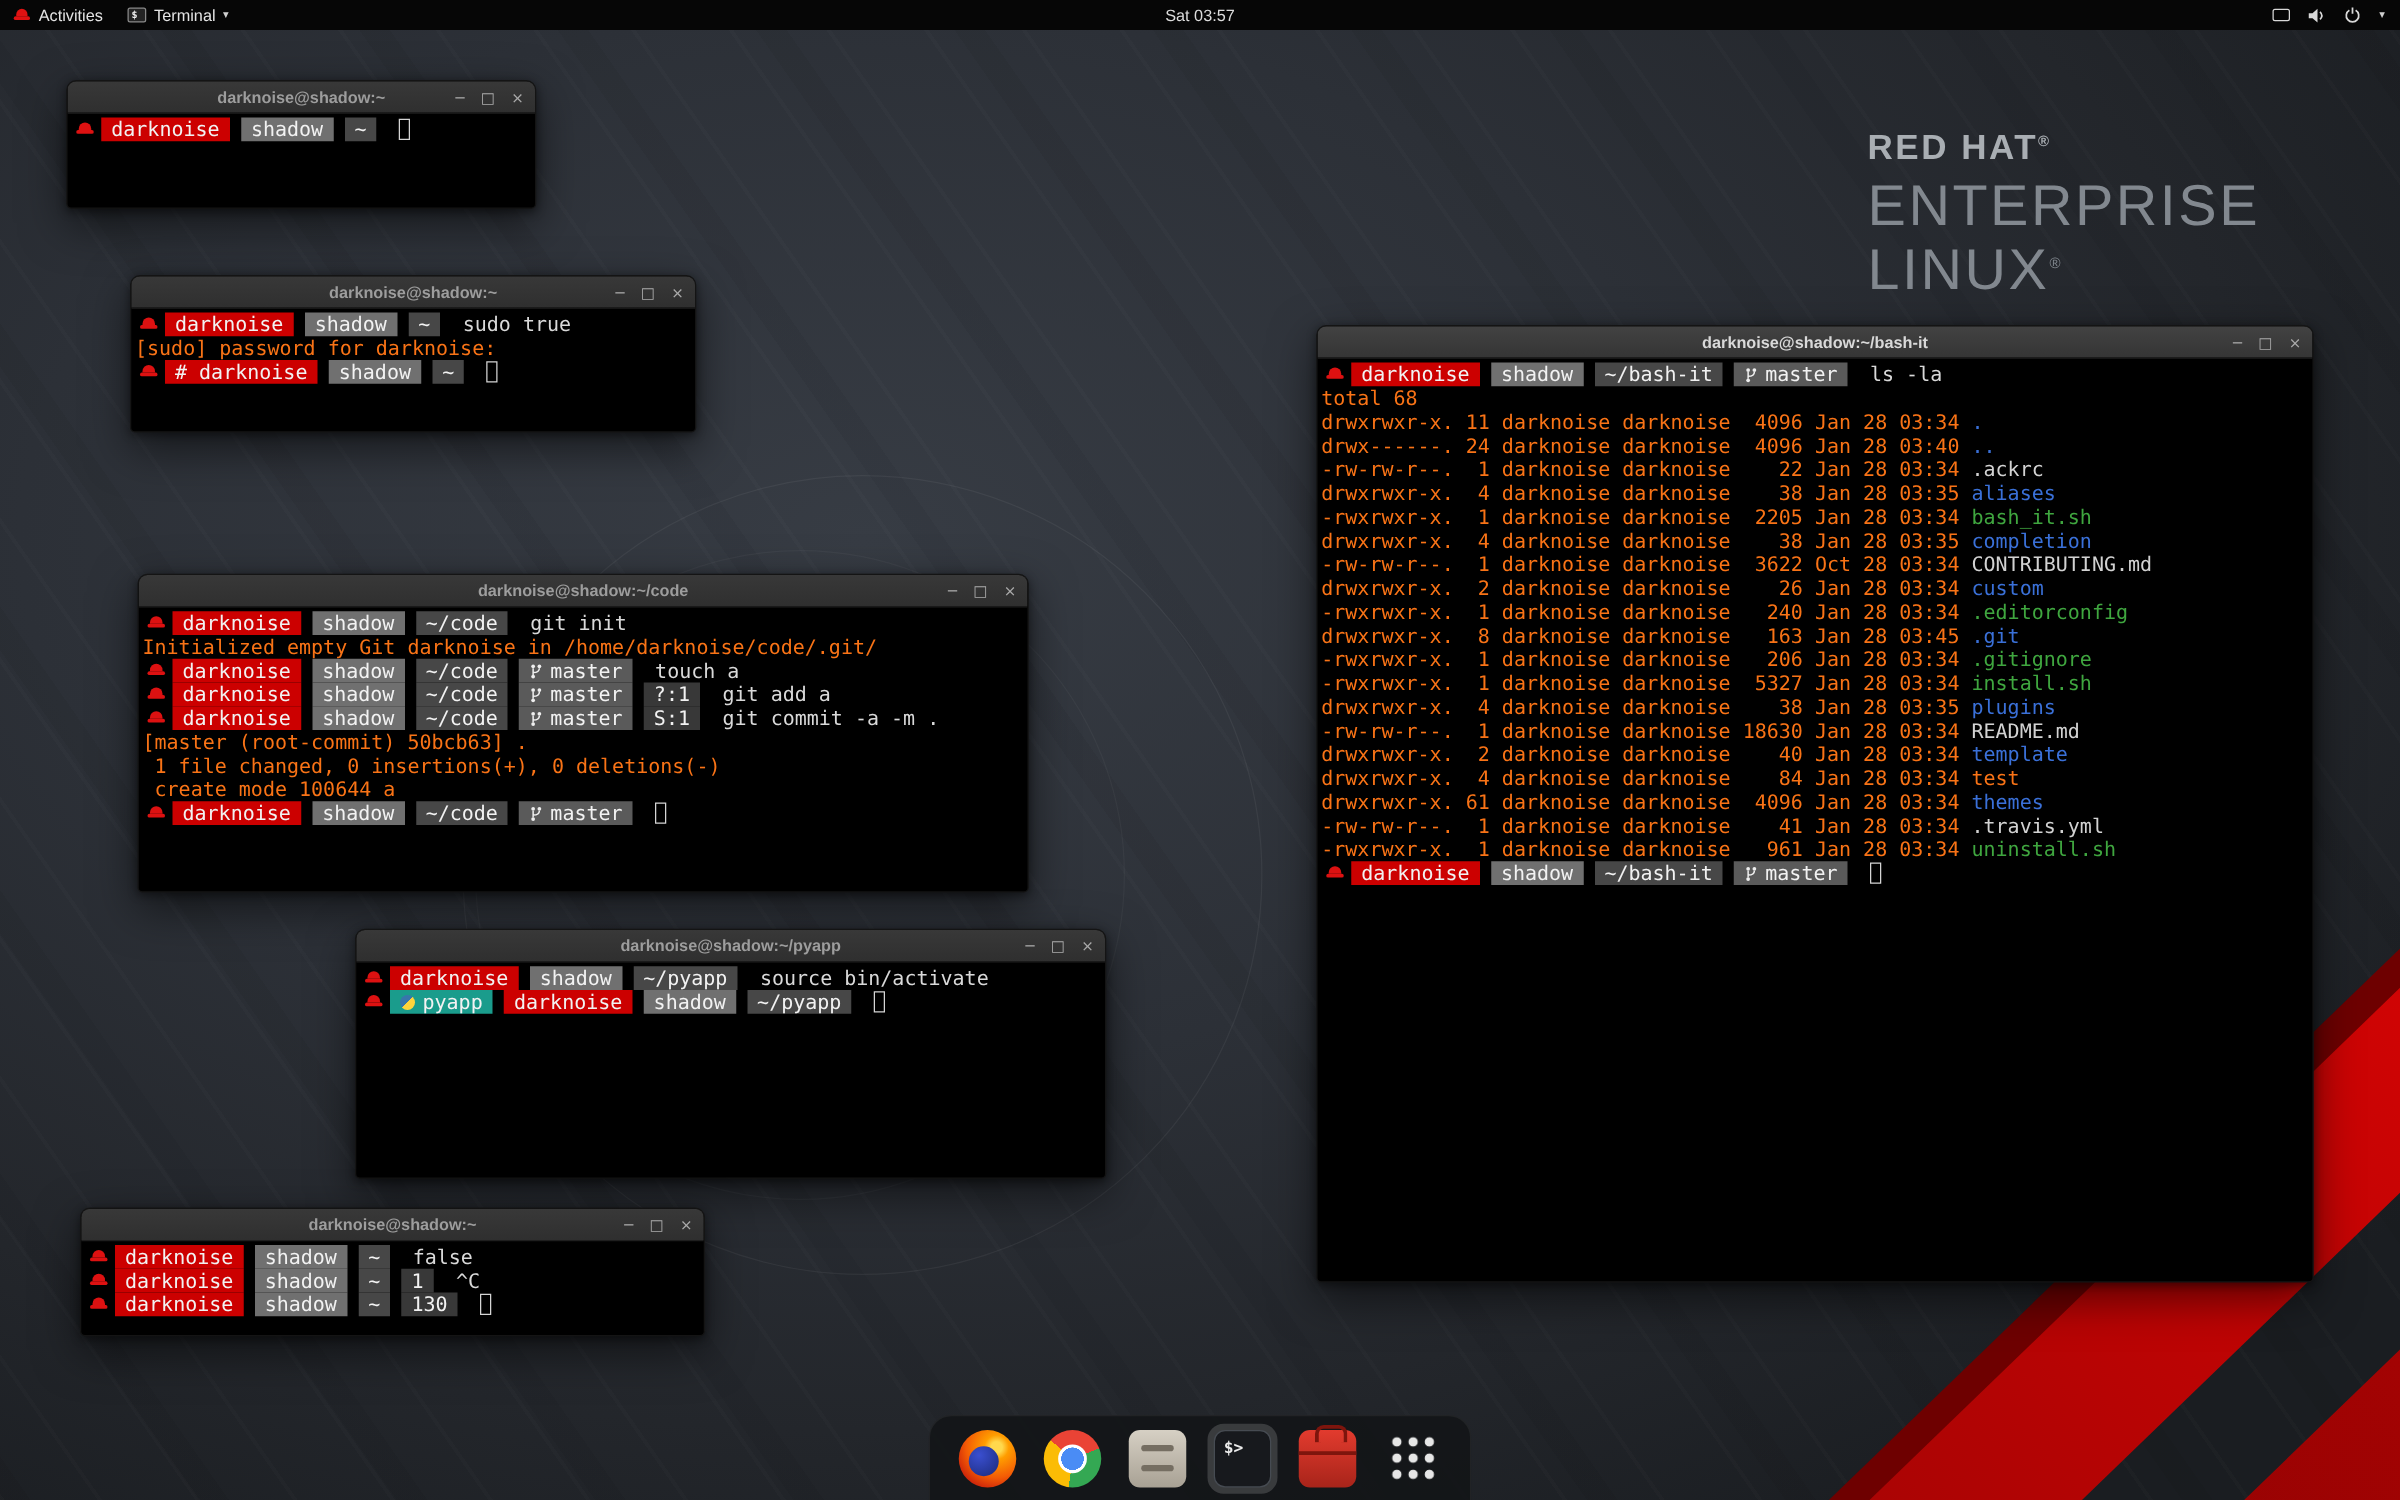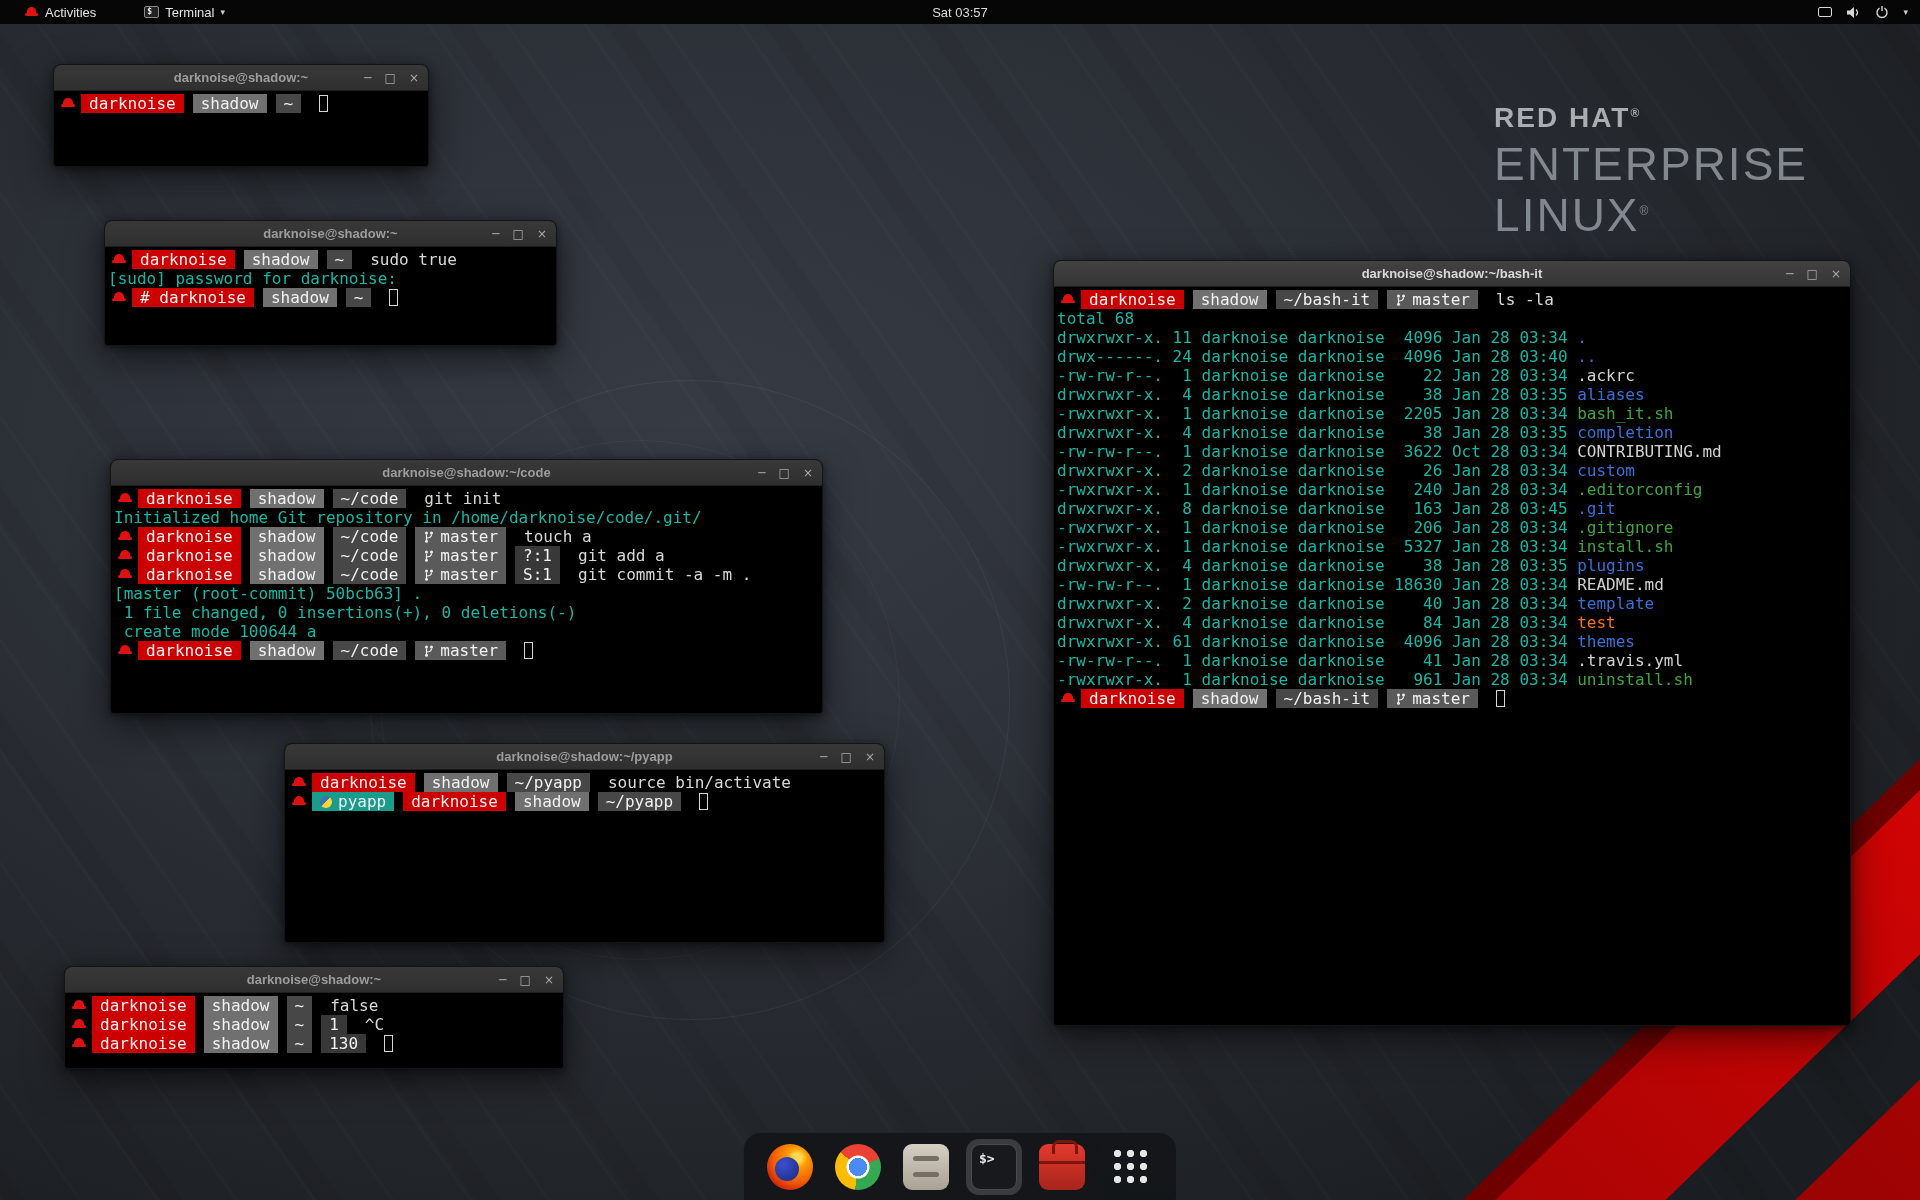--- a/index.html
+++ b/index.html
@@ -23,21 +23,21 @@
   .stripe-corner{left:1640px;top:1350px;width:2200px;height:220px;transform:rotate(-44deg);
     background:linear-gradient(90deg,#8f0202,#cf0505 55%)}
 
   .brand{position:absolute;top:102px;right:112px;z-index:2}
   .brand .b1{font-size:28px;font-weight:bold;color:#a9aeb3;letter-spacing:2px;margin-bottom:5px}
   .brand .b2,.brand .b3{font-size:46px;letter-spacing:2px;line-height:1.1;color:#82888f}
   .brand sup{font-size:12px;vertical-align:super}
 
   
   .topbar{position:absolute;top:0;left:0;right:0;height:24px;background:#060606;display:flex;align-items:center;z-index:100;color:#e4e4e4;font-size:13px}
-  .tb-item{display:flex;align-items:center;gap:6px;padding:0 24px;height:100%}
+  .tb-item{display:flex;align-items:center;gap:6px;padding:0 10px;height:100%}
   .tb-hat{position:relative;width:15px;height:15px;flex:0 0 auto}
   .tb-hat::before{content:"";position:absolute;left:3px;top:2px;width:9px;height:6px;background:#e01212;border-radius:5px 5px 0 0}
   .tb-hat::after{content:"";position:absolute;left:1px;top:8px;width:13px;height:3px;background:#e01212;border-radius:2px}
   .tb-term{width:15px;height:12px;background:#232323;border:1px solid #8a8a8a;border-radius:2px;font:bold 8px/10px "DejaVu Sans Mono",monospace;color:#eee;padding-left:2px}
   .caret{font-size:9px;color:#cfcfcf;font-family:"DejaVu Sans",sans-serif}
   .tb-clock{position:absolute;left:50%;transform:translateX(-50%);color:#dcdcdc}
   .tb-right{margin-left:auto;display:flex;align-items:center;gap:14px;padding-right:12px;height:100%}
   .mon{width:14px;height:10px;border:1.5px solid #d8d8d8;border-radius:2px}
 
   
@@ -48,21 +48,21 @@
   .titlebar .title{font-size:13px;font-weight:bold;color:#9d9d9d}
   .t-window.focused .titlebar .title{color:#d9d9d9}
   .wbtns{position:absolute;right:9px;top:0;height:100%;display:flex;align-items:center;gap:13px}
   .wbtn{color:#ababab;font-size:12px;line-height:1;font-family:"DejaVu Sans",sans-serif}
   .t-body{padding:3px 2px 0 3px;font-family:"DejaVu Sans Mono",monospace;font-size:16px}
   .t-line{display:flex;align-items:flex-end;height:19px;white-space:pre}
   .pseg{display:flex;align-items:center;padding:0 8px;color:#f2f2f2;flex:0 0 auto}
   .parr{flex:0 0 auto;width:9px;position:relative;overflow:hidden}
   .parr i{position:absolute;left:0;top:50%;transform:translateY(-50%);width:0;height:0;border-top:10px solid transparent;border-bottom:10px solid transparent;border-left:9px solid #000}
   .cmd{align-self:center;margin-left:9px;color:#d9d9d9}
-  .tout{align-self:center;color:#14b8a6}
+  .tout{align-self:center;color:#f97316}
   .lsname{align-self:center}
   .cursor{align-self:center;width:9px;height:17px;border:1px solid #d5d5d5;margin-left:9px;flex:0 0 auto}
   .hat{flex:0 0 auto;width:16px;height:19px;position:relative;margin:0 5px 0 3px}
   .hat::before{content:"";position:absolute;left:3px;top:4px;width:10px;height:6px;background:#dd1111;border-radius:5px 5px 0 0}
   .hat::after{content:"";position:absolute;left:1px;top:10px;width:14px;height:3px;background:#dd1111;border-radius:2px}
   .pyicon{width:12px;height:12px;border-radius:50%;background:linear-gradient(135deg,#3776ab 50%,#ffd43b 50%);margin-right:6px;flex:0 0 auto}
   .branch-icon{margin-right:5px}
 
   
   .dock{position:absolute;left:50%;transform:translateX(-50%);bottom:0;height:68px;background:rgba(18,20,23,.88);
@@ -132,21 +132,21 @@
       <div class="titlebar">
         <span class="title">darknoise@shadow:~/code</span>
         <div class="wbtns">
           <span class="wbtn">─</span>
           <span class="wbtn">□</span>
           <span class="wbtn">×</span>
         </div>
       </div>
       <div class="t-body">
         <div class="t-line"><span class="hat"></span><span class="pseg seg-user" style="background: rgb(204, 0, 0);"><span>darknoise</span></span><span class="parr" style="background: rgb(112, 112, 112);"><i style="border-left-color: rgb(204, 0, 0);"></i></span><span class="pseg seg-host" style="background: rgb(112, 112, 112);"><span>shadow</span></span><span class="parr" style="background: rgb(71, 71, 71);"><i style="border-left-color: rgb(112, 112, 112);"></i></span><span class="pseg seg-path" style="background: rgb(71, 71, 71);"><span>~/code</span></span><span class="parr" style="background: transparent;"><i style="border-left-color: rgb(71, 71, 71);"></i></span><span class="cmd">git init</span></div>
-        <div class="t-line"><span class="tout">Initialized home Git repository in /home/darknoise/code/.git/</span></div>
+        <div class="t-line"><span class="tout">Initialized empty Git darknoise in /home/darknoise/code/.git/</span></div>
         <div class="t-line"><span class="hat"></span><span class="pseg seg-user" style="background: rgb(204, 0, 0);"><span>darknoise</span></span><span class="parr" style="background: rgb(112, 112, 112);"><i style="border-left-color: rgb(204, 0, 0);"></i></span><span class="pseg seg-host" style="background: rgb(112, 112, 112);"><span>shadow</span></span><span class="parr" style="background: rgb(71, 71, 71);"><i style="border-left-color: rgb(112, 112, 112);"></i></span><span class="pseg seg-path" style="background: rgb(71, 71, 71);"><span>~/code</span></span><span class="parr" style="background: rgb(90, 90, 90);"><i style="border-left-color: rgb(71, 71, 71);"></i></span><span class="pseg seg-git" style="background: rgb(90, 90, 90);"><svg width="12" height="14" viewBox="0 0 12 14" class="branch-icon">
               <path d="M3.5 4.5 V10 M3.5 8 C7 8 8.5 6.5 8.5 4.5" stroke="#efefef" fill="none" stroke-width="1.2"></path>
               <circle cx="3.5" cy="3" r="1.5" fill="#efefef"></circle>
               <circle cx="3.5" cy="11.2" r="1.5" fill="#efefef"></circle>
               <circle cx="8.5" cy="3" r="1.5" fill="#efefef"></circle>
             </svg><span>master</span></span><span class="parr" style="background: transparent;"><i style="border-left-color: rgb(90, 90, 90);"></i></span><span class="cmd">touch a</span></div>
         <div class="t-line"><span class="hat"></span><span class="pseg seg-user" style="background: rgb(204, 0, 0);"><span>darknoise</span></span><span class="parr" style="background: rgb(112, 112, 112);"><i style="border-left-color: rgb(204, 0, 0);"></i></span><span class="pseg seg-host" style="background: rgb(112, 112, 112);"><span>shadow</span></span><span class="parr" style="background: rgb(71, 71, 71);"><i style="border-left-color: rgb(112, 112, 112);"></i></span><span class="pseg seg-path" style="background: rgb(71, 71, 71);"><span>~/code</span></span><span class="parr" style="background: rgb(90, 90, 90);"><i style="border-left-color: rgb(71, 71, 71);"></i></span><span class="pseg seg-git" style="background: rgb(90, 90, 90);"><svg width="12" height="14" viewBox="0 0 12 14" class="branch-icon">
               <path d="M3.5 4.5 V10 M3.5 8 C7 8 8.5 6.5 8.5 4.5" stroke="#efefef" fill="none" stroke-width="1.2"></path>
               <circle cx="3.5" cy="3" r="1.5" fill="#efefef"></circle>
               <circle cx="3.5" cy="11.2" r="1.5" fill="#efefef"></circle>

